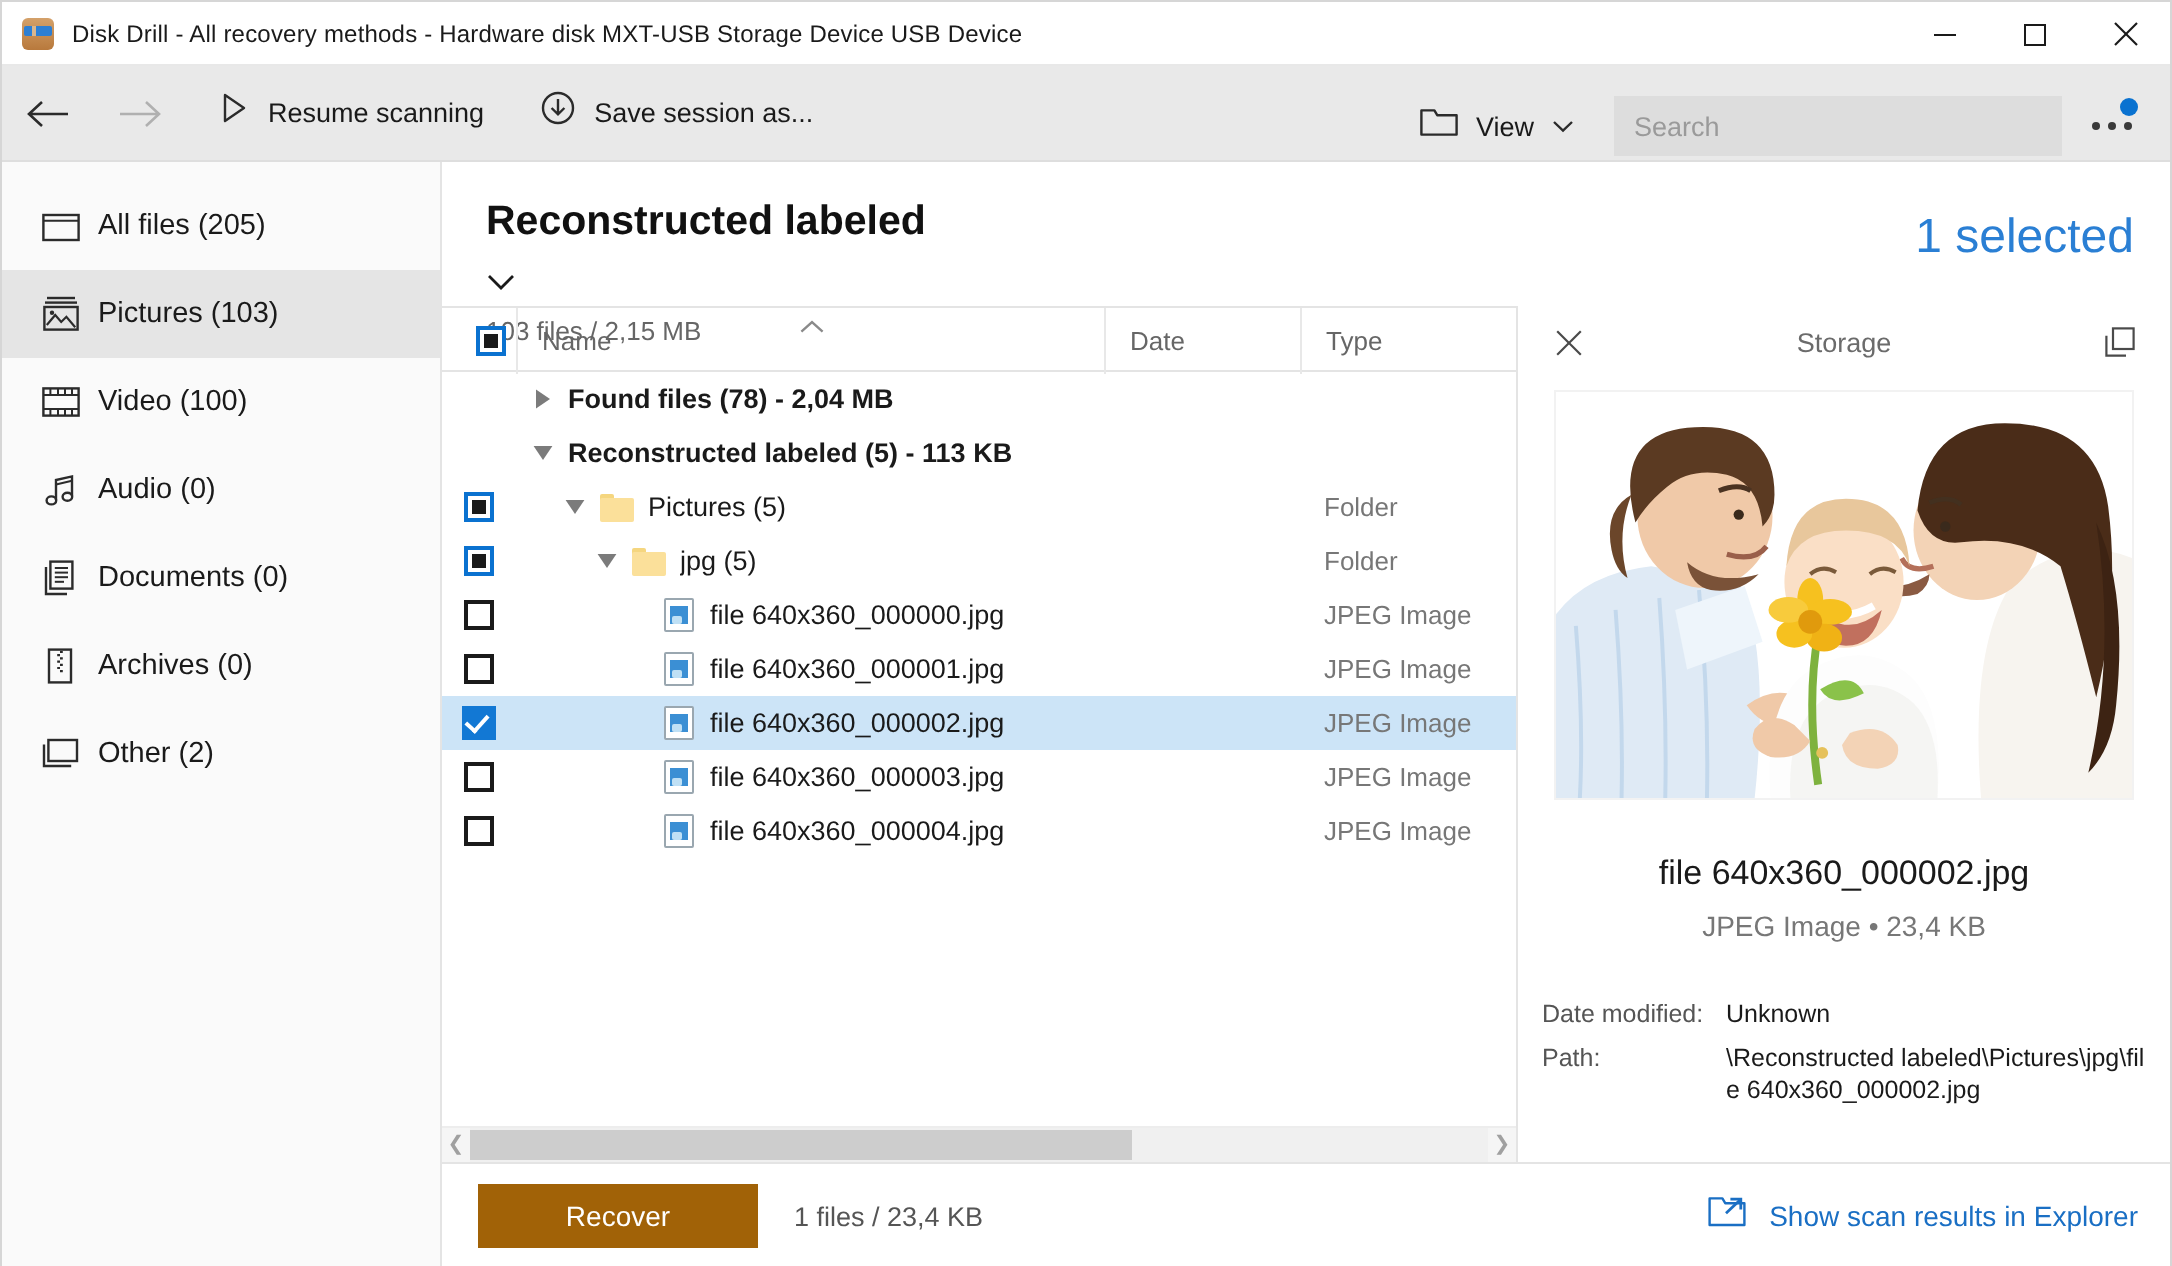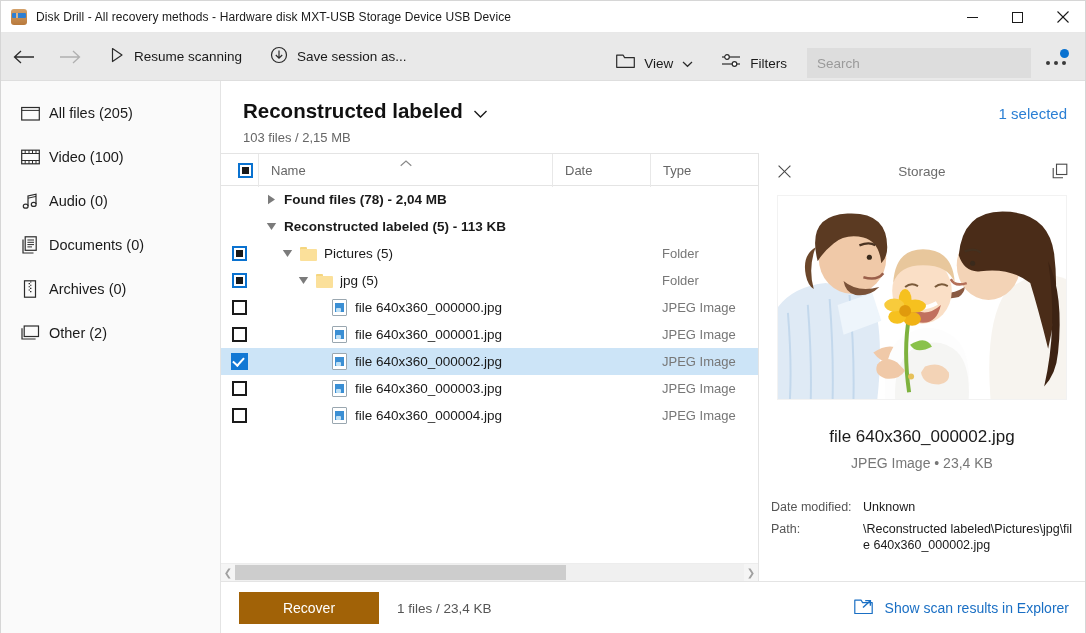--- a/index.html
+++ b/index.html
@@ -72,25 +72,25 @@
   .side-item {
     height: 44px; display: flex; align-items: center; padding-left: 18px; gap: 8px; cursor: default;
   }
   .side-item.active { background: #e5e5e5; }
   .side-icon { width: 22px; height: 22px; display:flex; align-items:center; justify-content:center; flex:none; }
   .side-label { font-size: 14.5px; color: #1a1a1a; }
 
   
   .main { flex: 1; display: flex; flex-direction: column; min-width:0; }
   .main-head { height: 72px; padding: 18px 22px 0 22px; position: relative; flex:none; }
-  .mh-title { display: flex; align-items: flex-end; gap: 10px; }
+  .mh-title { display: flex; align-items: flex-start; gap: 10px; flex-direction: column; }
   .mh-title-text { font-size: 20.5px; color: #111; font-weight: 600; }
   .mh-sub { font-size: 13px; color: #666; margin-top: 7px; }
   .selected-count {
-    position: absolute; right: 18px; top: 104px; font-size: 15px; color: #2a7fd4;
+    position: absolute; right: 18px; top: 104px; font-size: 24px; color: #2a7fd4;
   }
 
   .content { flex:1; display: flex; min-height:0; }
   .table-wrap { flex: 1; display: flex; flex-direction: column; min-width:0; border-right: 1px solid #e4e4e4;}
 
   
   .thead { display: flex; height: 33px; border-top: 1px solid #e4e4e4; border-bottom: 1px solid #e4e4e4; align-items:flex-start; position:relative; }
   .th {
     font-size: 13px; color: #666; display: flex; align-items: center;
     height: 33px; padding-left: 12px; border-left: 1px solid #e8e8e8; position:relative;
@@ -232,31 +232,20 @@
             </svg>
         </span>
         <span class="tb-label">View</span>
         <span>
           <svg width="11" height="8" viewBox="0 0 11 8">
               <path d="M1 2 L5.5 6.3 L10 2" fill="none" stroke="#2b2b2b" stroke-width="1.2"></path>
             </svg>
         </span>
       </div>
 
-      <div class="tb-btn">
-        <span>
-          <svg width="20" height="16" viewBox="0 0 20 16">
-            <line x1="1" y1="4" x2="19" y2="4" stroke="#2b2b2b" stroke-width="1.2"></line>
-            <line x1="1" y1="11" x2="19" y2="11" stroke="#2b2b2b" stroke-width="1.2"></line>
-            <circle cx="6" cy="4" r="2.3" fill="#fff" stroke="#2b2b2b" stroke-width="1.2"></circle>
-            <circle cx="13.5" cy="11" r="2.3" fill="#fff" stroke="#2b2b2b" stroke-width="1.2"></circle>
-          </svg>
-        </span>
-        <span class="tb-label">Filters</span>
-      </div>
 
       <div class="search-box">
         <input type="text" value="" placeholder="Search" style="">
       </div>
 
       <div class="more-btn">
         <span class="dots">
             <i></i>
             <i></i>
             <i></i>
@@ -273,20 +262,32 @@
       <div class="side-item">
         <span class="side-icon">
           <svg width="19" height="17" viewBox="0 0 19 17">
               <rect x="0.7" y="2.5" width="17.6" height="12.5" fill="none" stroke="#2b2b2b" stroke-width="1.2"></rect>
               <line x1="0.7" y1="5.4" x2="18.3" y2="5.4" stroke="#2b2b2b" stroke-width="1"></line>
             </svg>
         </span>
         <span class="side-label">All files (205)</span>
       </div>
 
+      <div class="side-item active">
+        <span class="side-icon">
+          <svg width="19" height="18" viewBox="0 0 19 18">
+            <line x1="2.5" y1="1" x2="16.5" y2="1" stroke="#2b2b2b" stroke-width="1.2"></line>
+            <line x1="1.5" y1="3.3" x2="17.5" y2="3.3" stroke="#2b2b2b" stroke-width="1.2"></line>
+            <rect x="1.2" y="5.5" width="16.6" height="11.3" fill="none" stroke="#2b2b2b" stroke-width="1.2"></rect>
+            <path d="M2.4 14.5 L6.6 9.5 L9.6 13 L12.2 10.4 L16.6 15.6" fill="none" stroke="#2b2b2b" stroke-width="1.1"></path>
+            <circle cx="5" cy="8.4" r="1.1" fill="#2b2b2b"></circle>
+          </svg>
+        </span>
+        <span class="side-label">Pictures (103)</span>
+      </div>
 
       <div class="side-item">
         <span class="side-icon">
           <svg width="19" height="16" viewBox="0 0 19 16">
             <rect x="0.7" y="1.2" width="17.6" height="13.6" fill="none" stroke="#2b2b2b" stroke-width="1.2"></rect>
             <line x1="0.7" y1="4.5" x2="18.3" y2="4.5" stroke="#2b2b2b" stroke-width="1"></line>
             <line x1="0.7" y1="11.5" x2="18.3" y2="11.5" stroke="#2b2b2b" stroke-width="1"></line>
             <line x1="4.2" y1="1.2" x2="4.2" y2="4.5" stroke="#2b2b2b" stroke-width="1"></line>
             <line x1="8" y1="1.2" x2="8" y2="4.5" stroke="#2b2b2b" stroke-width="1"></line>
             <line x1="11.5" y1="1.2" x2="11.5" y2="4.5" stroke="#2b2b2b" stroke-width="1"></line>

